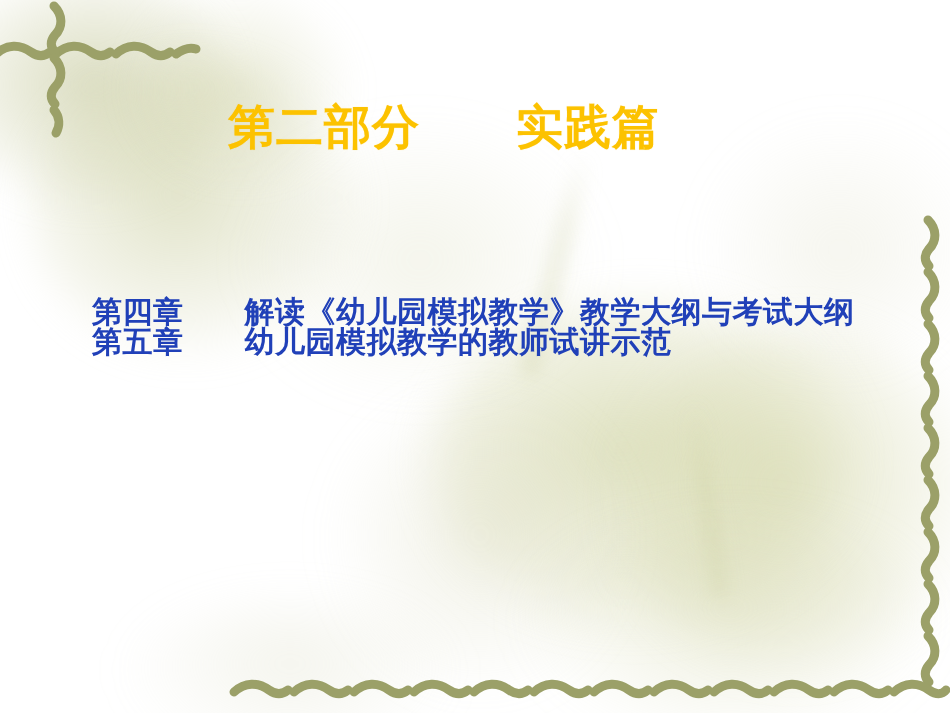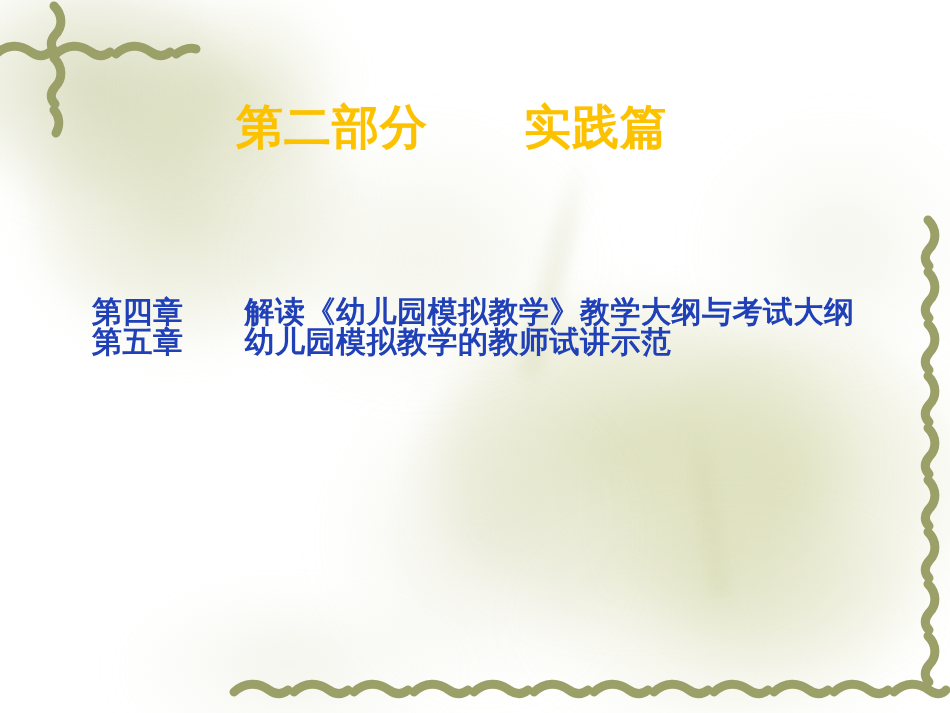--- a/index.html
+++ b/index.html
@@ -111,21 +111,21 @@
   .vine svg { display: block; overflow: visible; }
 
   .vine-top-h   { left: -6px;  top: 28px;  }
   .vine-top-v   { left: 38px;  top: 0px;   }
   .vine-right-v { left: 912px; top: 214px; }
   .vine-bot-h   { left: 230px; top: 666px; }
 
   
   .slide-title {
     position: absolute;
-    left: 236px;
+    left: 228px;
     top: 100px;
     font-size: 47px;
     line-height: 1.18;
     font-weight: bold;
     color: #fcc200;
     letter-spacing: 1px;
     white-space: pre;
     text-shadow: 0 0 1px rgba(252,194,0,0.45);
   }
 

